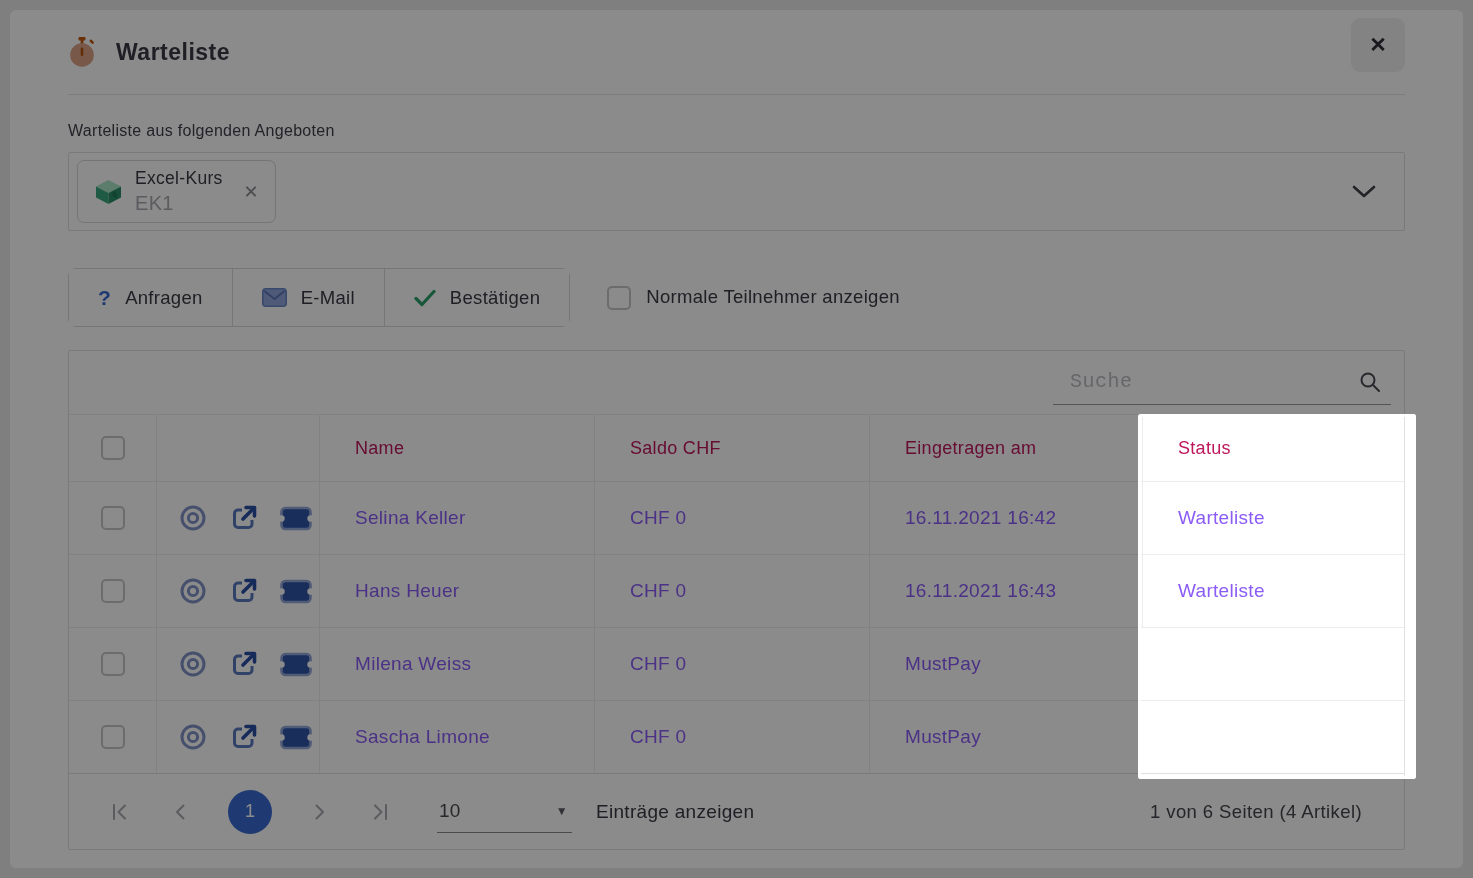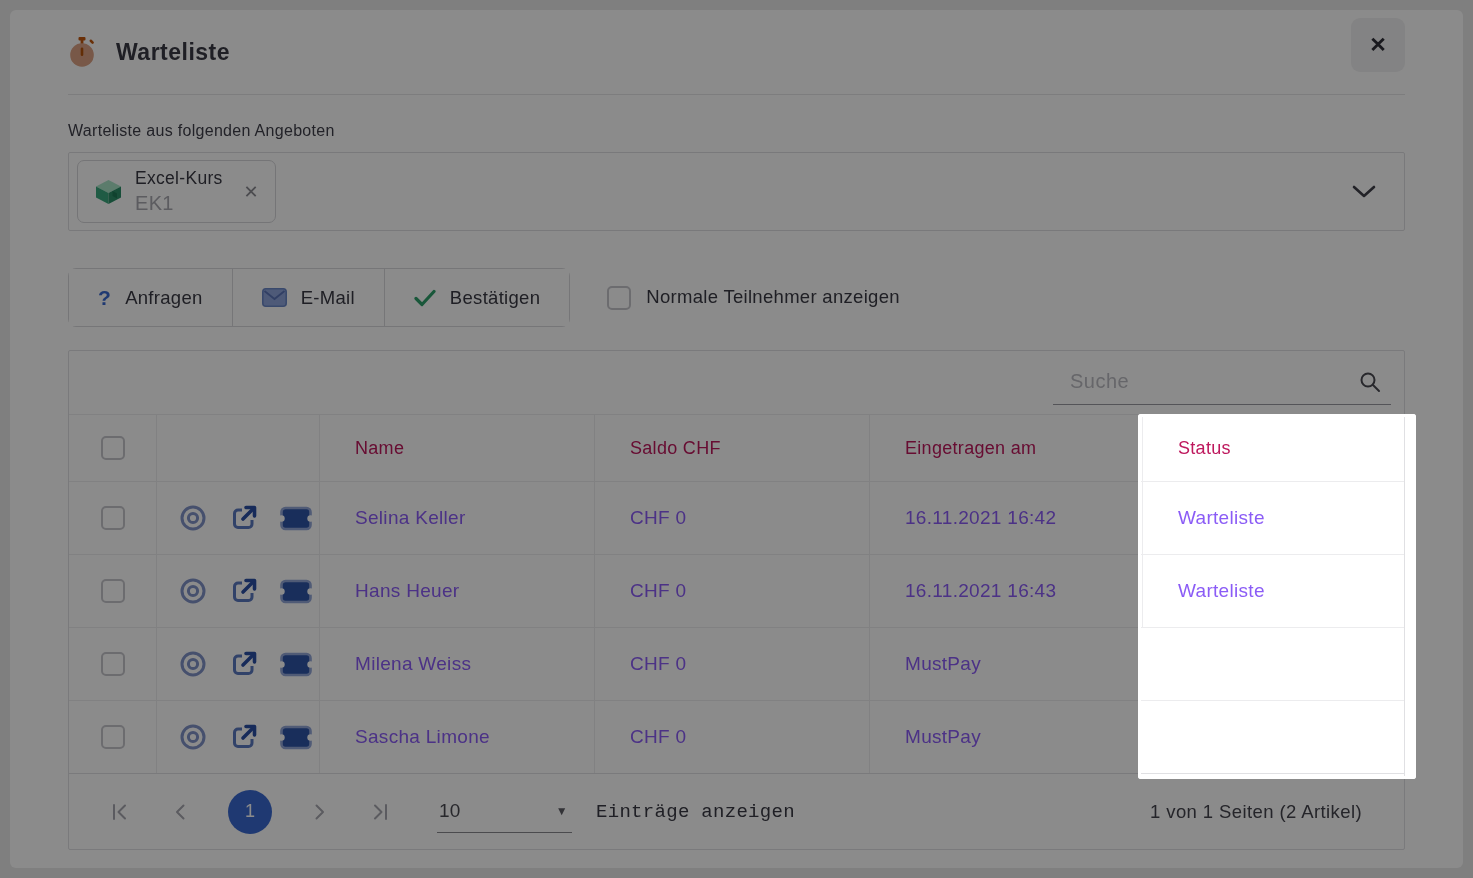--- a/index.html
+++ b/index.html
@@ -72,21 +72,21 @@
   .table-card { margin-top: 23px; border: 1px solid #e0e0e3; border-radius: 2px; }
   .search-row { height: 63px; position: relative; }
   .search-field {
     position: absolute; right: 13px; top: 8px;
     width: 338px; height: 46px;
     border-bottom: 1px solid #9b9ba1;
     display: flex; align-items: center;
   }
   .search-field input {
     border: none; outline: none; flex: 1;
-    font-family: Liberation Sans, sans-serif; font-size: 20px; color: #3f3f4a;
+    font-family: Liberation Mono, monospace; font-size: 20px; color: #3f3f4a;
     letter-spacing: 0.5px; padding: 0 0 0 17px; background: transparent;
   }
   .search-field input::placeholder { color: #bcbcc2; }
   .search-icon { margin-right: 10px; display: flex; }
   .tgrid { display: grid; grid-template-columns: 87px 163px 275px 275px 273px 277px; }
   .thead { border-top: 1px solid #ececee; height: 67px; }
   .trow  { border-top: 1px solid #ececee; height: 73px; }
   .cell {
     display: flex; align-items: center;
     padding-left: 35px; font-size: 19px; color: #8b5cf6;
@@ -114,21 +114,21 @@
   }
   .page-circle + .pg-nav { margin-left: 42px; }
   .page-size {
     margin-left: 48px; width: 135px; height: 42px;
     border-bottom: 1px solid #8a8a90;
     display: flex; align-items: center; justify-content: space-between;
     padding: 0 4px 0 2px; cursor: pointer;
     font-size: 19px; color: #4a4a52;
   }
   .page-size-caret { font-size: 12px; color: #5f5f66; }
-  .page-size-label { margin-left: 24px; color: #3a3a44; font-family: Liberation Mono, monospace; }
+  .page-size-label { margin-left: 24px; color: #3a3a44; }
   .pg-summary { margin-left: auto; font-size: 18.5px; color: #45454e; letter-spacing: 0.4px; }
   
   .overlay { position: absolute; inset: 0; pointer-events: none; z-index: 50; }
   .spotlight {
     position: absolute;
     left: 1138px; top: 414px; width: 278px; height: 365px;
     border: 3px solid #ffffff;
     border-radius: 3px;
     box-shadow: 0 0 0 2500px rgba(0, 0, 0, 0.455);
   }
@@ -382,21 +382,21 @@
         <svg width="18" height="18" viewBox="0 0 18 18">
             <polyline points="4,2.5 10.5,9 4,15.5" fill="none" stroke="#a8a8b0" stroke-width="2" stroke-linecap="round" stroke-linejoin="round"></polyline>
             <line x1="15" y1="2" x2="15" y2="16" stroke="#a8a8b0" stroke-width="2" stroke-linecap="round"></line>
           </svg>
       </button>
       <div class="page-size">
         <span>10</span>
         <span class="page-size-caret">▼</span>
       </div>
       <span class="page-size-label">Einträge anzeigen</span>
-      <span class="pg-summary">1 von 1 Seiten (2 Artikel)</span>
+      <span class="pg-summary">1 von 6 Seiten (4 Artikel)</span>
     </div>
 
   </div>
 </div>
 
 <div class="overlay">
   <div class="spotlight"></div>
 </div>
 
 </body></html>

